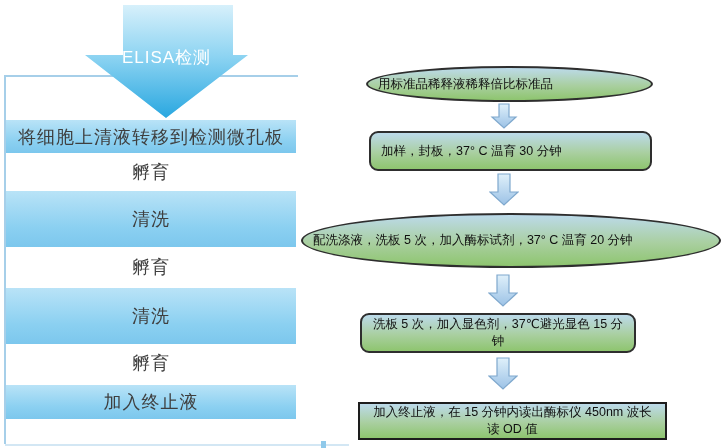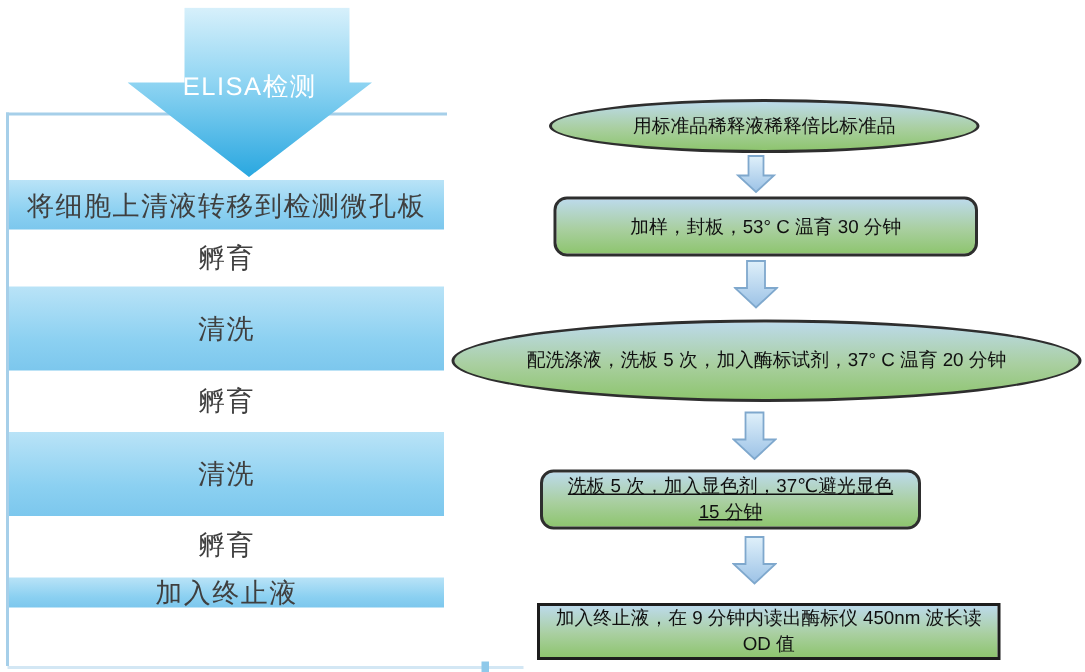--- a/index.html
+++ b/index.html
@@ -40,37 +40,37 @@
     display:flex; flex-direction:column; align-items:center; justify-content:center;
     font-size:18px; color:#3f3f3f; letter-spacing:1px; text-align:center;
   }
   .band { background:linear-gradient(180deg,#b9e3f7 0%,#8bd0f1 65%,#7cc7ed 100%); }
   .s1 { top:120px; height:33px; }
   .s2 { top:156px; height:31px; }
   .s3 { top:191px; height:56px; line-height:26px; }
   .s4 { top:251px; height:31px; }
   .s5 { top:288px; height:56px; line-height:26px; }
   .s6 { top:347px; height:31px; }
-  .s7 { top:385px; height:20px; }
+  .s7 { top:385px; height:34px; }
 
   
   .node {
     position:absolute; box-sizing:border-box;
-    display:flex; align-items:center; justify-content:center; text-align:center;
+    display:flex; align-items:center; text-align:center;
     font-size:12.5px; color:#101010;
     background:linear-gradient(180deg,#bcdaea 0%,#a9cfa0 55%,#8ec56f 100%);
     border:2px solid #2e2e2e; padding:0 10px;
   }
   .ellipse { border-radius:50%; }
   .rounded { border-radius:9px; }
   .sharp   { border-radius:0; border-color:#1d1d1d; }
   .n1 { left:366px; top:66px;  width:287px; height:36px; }
   .n2 { left:369px; top:131px; width:283px; height:40px; }
   .n3 { left:301px; top:213px; width:420px; height:55px; }
-  .n4 { left:360px; top:313px; width:254px; height:40px;text-decoration:underline; }
+  .n4 { left:360px; top:313px; width:276px; height:40px; }
   .n5 { left:358px; top:402px; width:309px; height:38px; }
 
   .arr { position:absolute; }
   .a1 { left:489px; top:103px; }
   .a2 { left:489px; top:173px; }
   .a3 { left:488px; top:274px; }
   .a4 { left:488px; top:357px; }
 </style>
 </head>
 <body>
@@ -117,21 +117,21 @@
 
   <div class="node ellipse n1">
     <span>用标准品稀释液稀释倍比标准品</span>
   </div>
 
   <svg class="arr a1" width="30" height="26" viewBox="0 0 30 26">
     <path d="M10 1 H20 V14 H27 L15 25 L3 14 H10 Z" fill="url(#agrad)" stroke="#7fa8cd" stroke-width="1.2"></path>
   </svg>
 
   <div class="node rounded n2">
-    <span>加样，封板，53° C 温育 30 分钟</span>
+    <span>加样，封板，37° C 温育 30 分钟</span>
   </div>
 
   <svg class="arr a2" width="30" height="33" viewBox="0 0 30 33">
     <path d="M9 1 H21 V19 H29 L15 32 L1 19 H9 Z" fill="url(#agrad)" stroke="#7fa8cd" stroke-width="1.2"></path>
   </svg>
 
   <div class="node ellipse n3">
     <span>配洗涤液，洗板 5 次，加入酶标试剂，37° C 温育 20 分钟</span>
   </div>
 
@@ -141,16 +141,16 @@
 
   <div class="node rounded n4">
     <span>洗板 5 次，加入显色剂，37℃避光显色 15 分钟</span>
   </div>
 
   <svg class="arr a4" width="30" height="33" viewBox="0 0 30 33">
     <path d="M9 1 H21 V19 H29 L15 32 L1 19 H9 Z" fill="url(#agrad)" stroke="#7fa8cd" stroke-width="1.2"></path>
   </svg>
 
   <div class="node sharp n5">
-    <span>加入终止液，在 9 分钟内读出酶标仪 450nm 波长读 OD 值</span>
+    <span>加入终止液，在 15 分钟内读出酶标仪 450nm 波长读 OD 值</span>
   </div>
 
 </div>
 
 </body></html>

